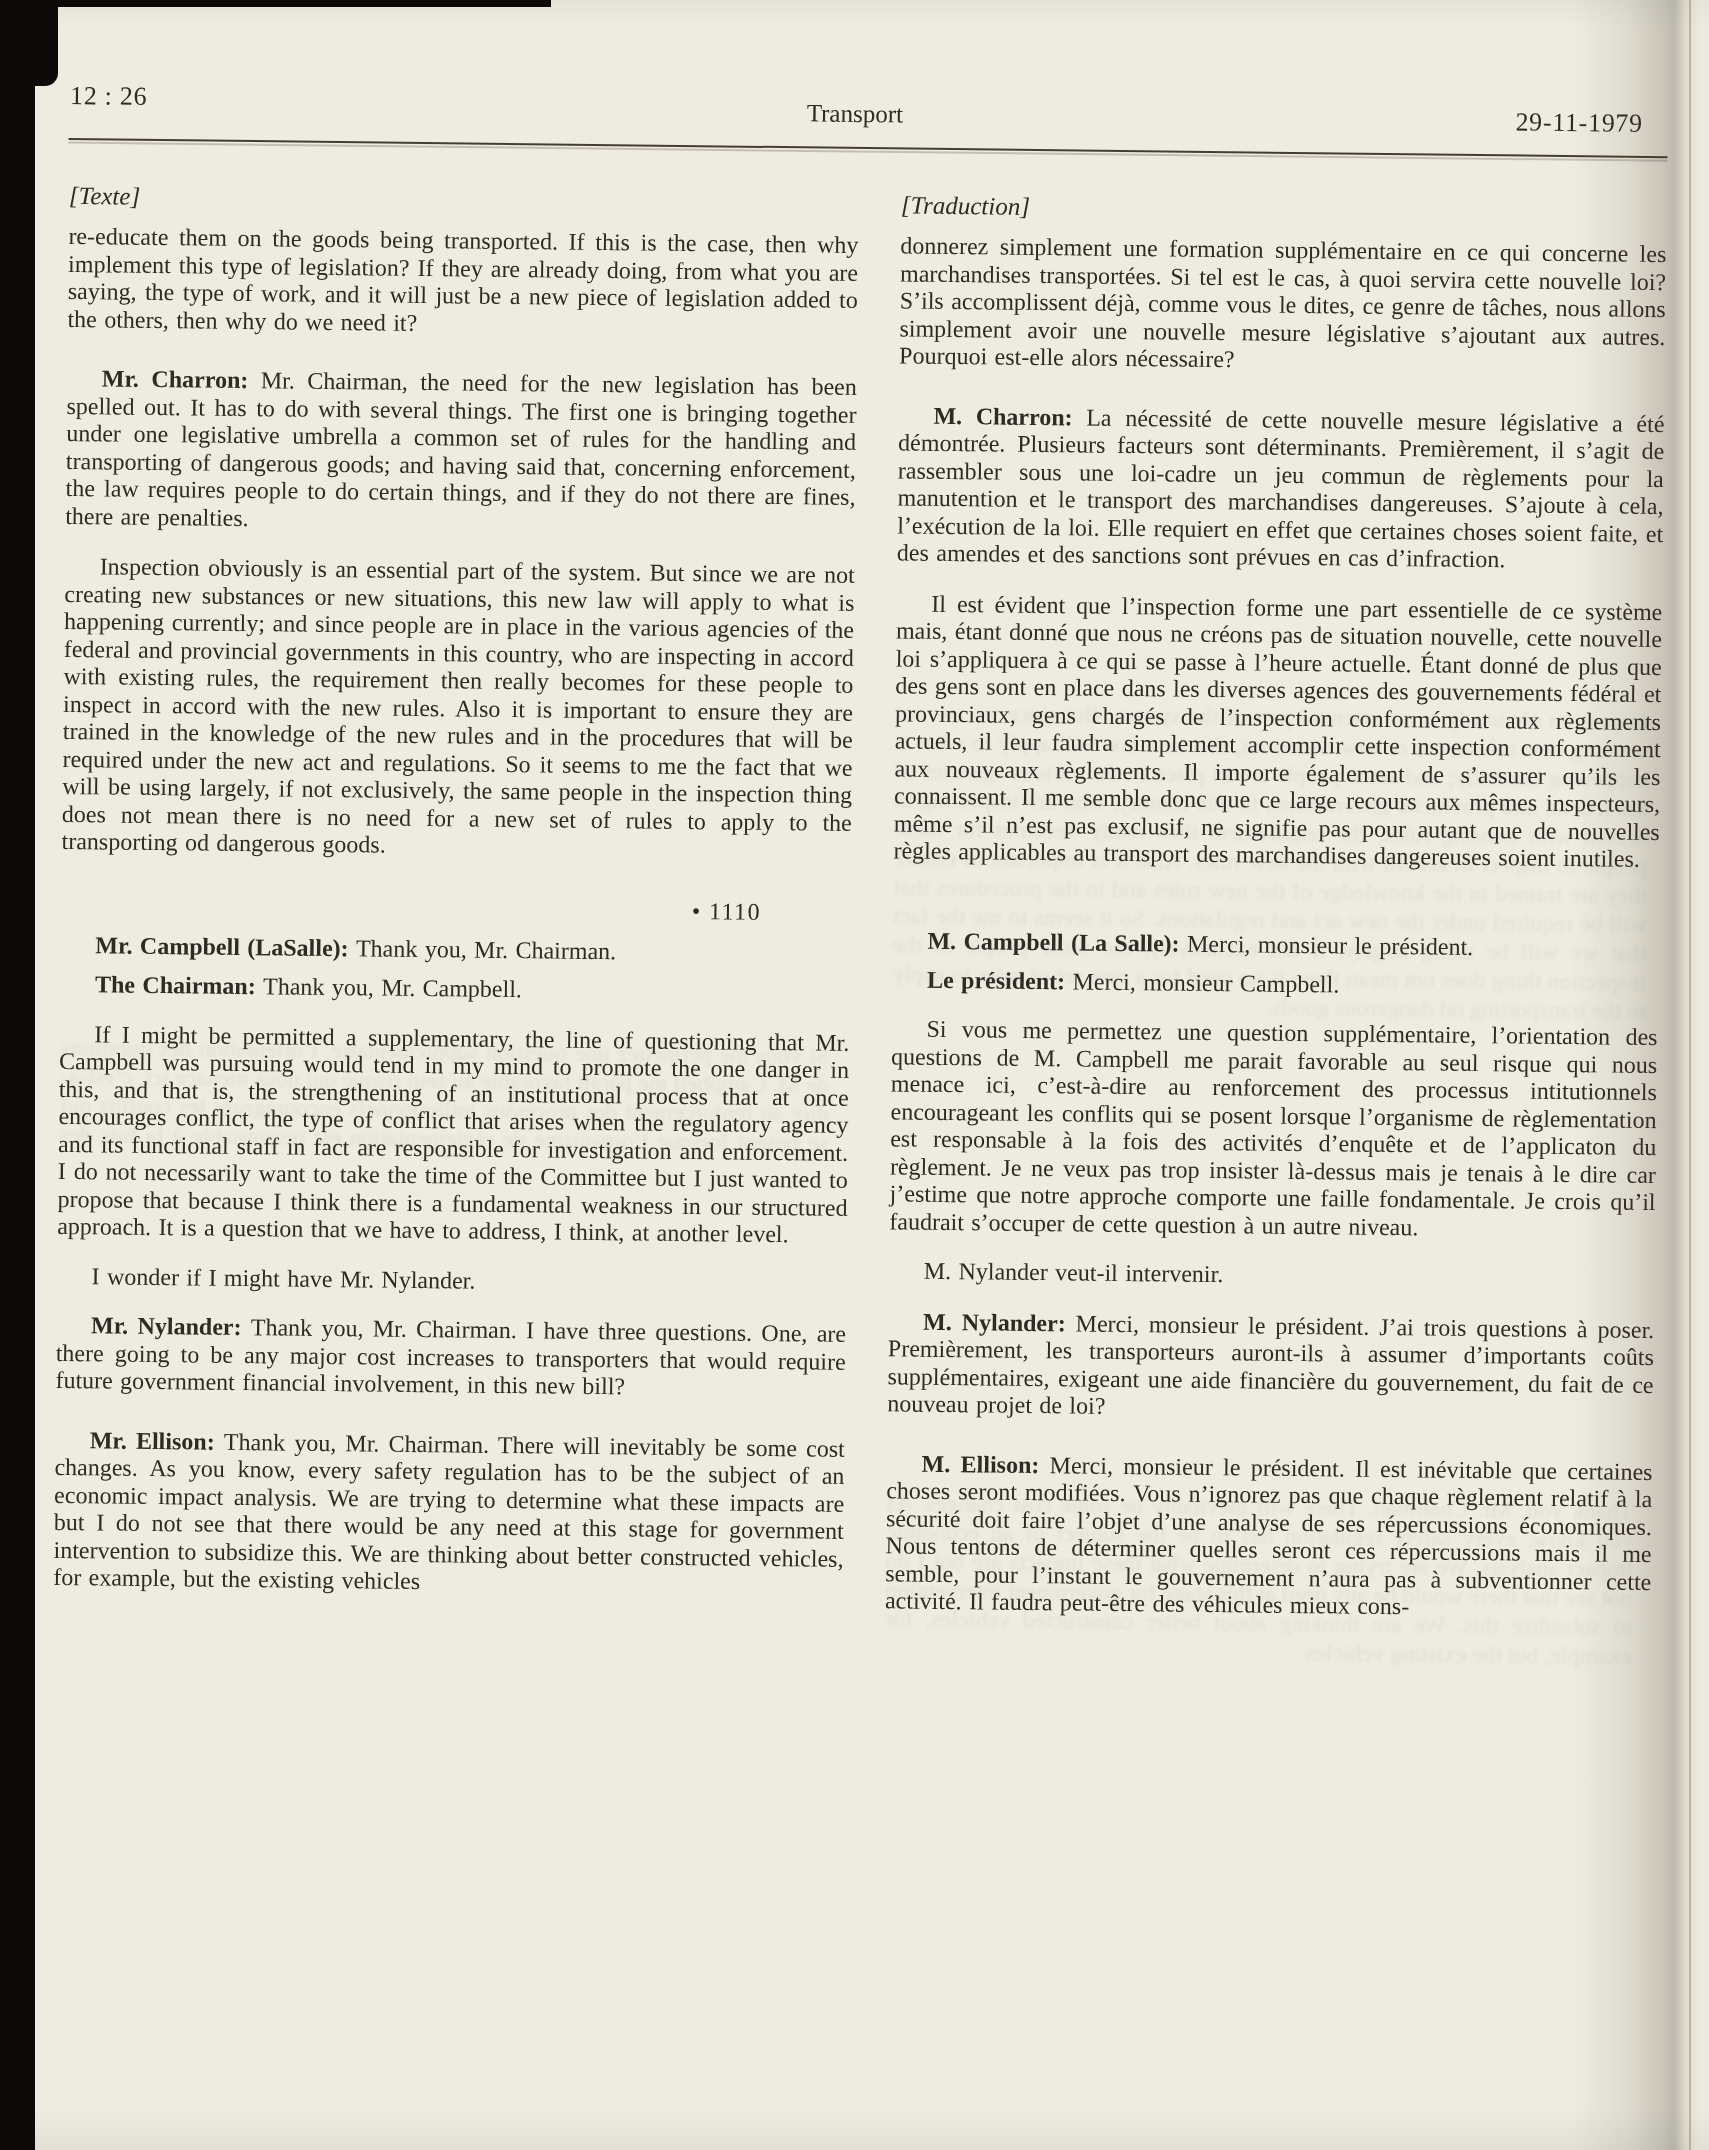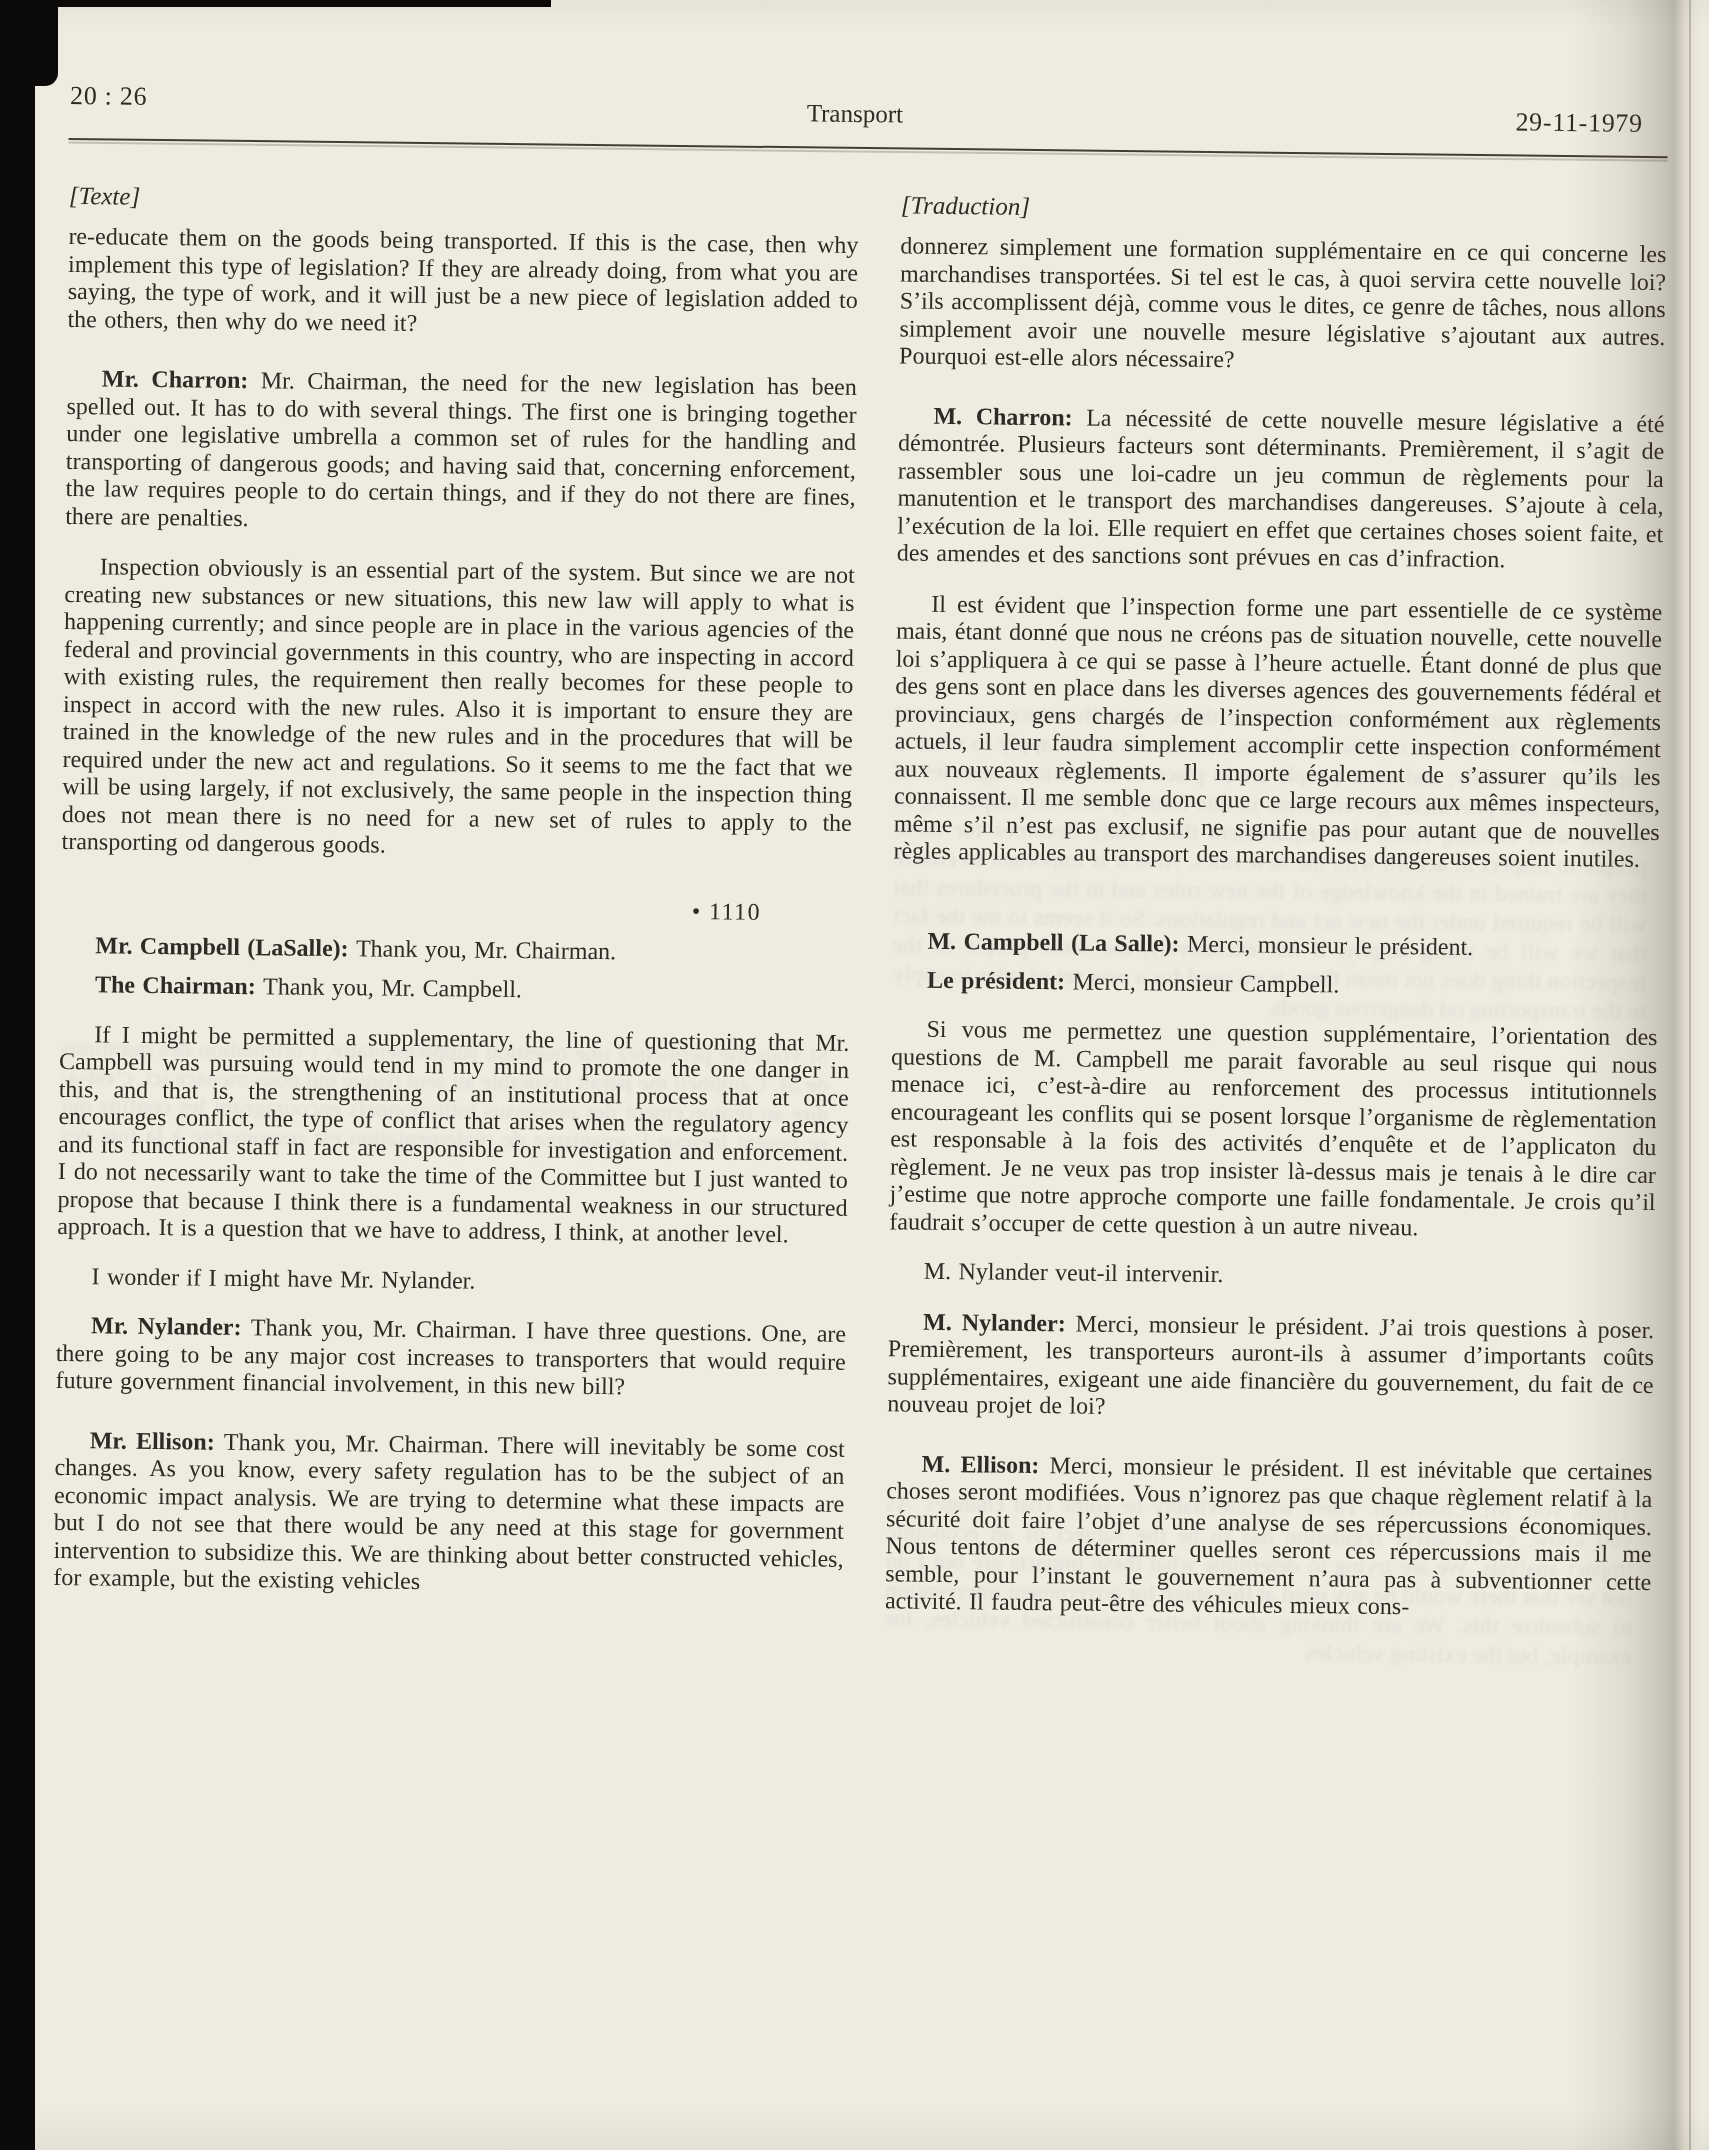--- a/index.html
+++ b/index.html
@@ -93,21 +93,21 @@
 
 <div class="page">
 
   <div class="page-inner">
 
     <div class="ghost ghost1">Inspection obviously is an essential part of the system. But since we are not creating new substances or new situations, this new law will apply to what is happening currently; and since people are in place in the various agencies of the federal and provincial governments in this country, who are inspecting in accord with existing rules, the requirement then really becomes for these people to inspect in accord with the new rules. Also it is important to ensure they are trained in the knowledge of the new rules and in the procedures that will be required under the new act and regulations. So it seems to me the fact that we will be using largely, if not exclusively, the same people in the inspection thing does not mean there is no need for a new set of rules to apply to the transporting od dangerous goods.</div>
     <div class="ghost ghost2">Si vous me permettez une question supplémentaire, l’orientation des questions de M. Campbell me parait favorable au seul risque qui nous menace ici, c’est-à-dire au renforcement des processus intitutionnels encourageant les conflits qui se posent lorsque l’organisme de règlementation est responsable à la fois des activités d’enquête et de l’applicaton du règlement. Je ne veux pas trop insister là-dessus mais je tenais à le dire car j’estime que notre approche comporte une faille fondamentale. Je crois qu’il faudrait s’occuper de cette question à un autre niveau.</div>
     <div class="ghost ghost3">Thank you, Mr. Chairman. There will inevitably be some cost changes. As you know, every safety regulation has to be the subject of an economic impact analysis. We are trying to determine what these impacts are but I do not see that there would be any need at this stage for government intervention to subsidize this. We are thinking about better constructed vehicles, for example, but the existing vehicles</div>
 
     <div class="header">
-      <div class="header-time">20 : 26</div>
+      <div class="header-time">12 : 26</div>
       <div class="header-title">Transport</div>
       <div class="header-date">29-11-1979</div>
       <div class="header-rule"></div>
     </div>
 
     <div class="columns">
 
       <div class="col col-left">
         <p class="lang-label">[Texte]</p>
 

